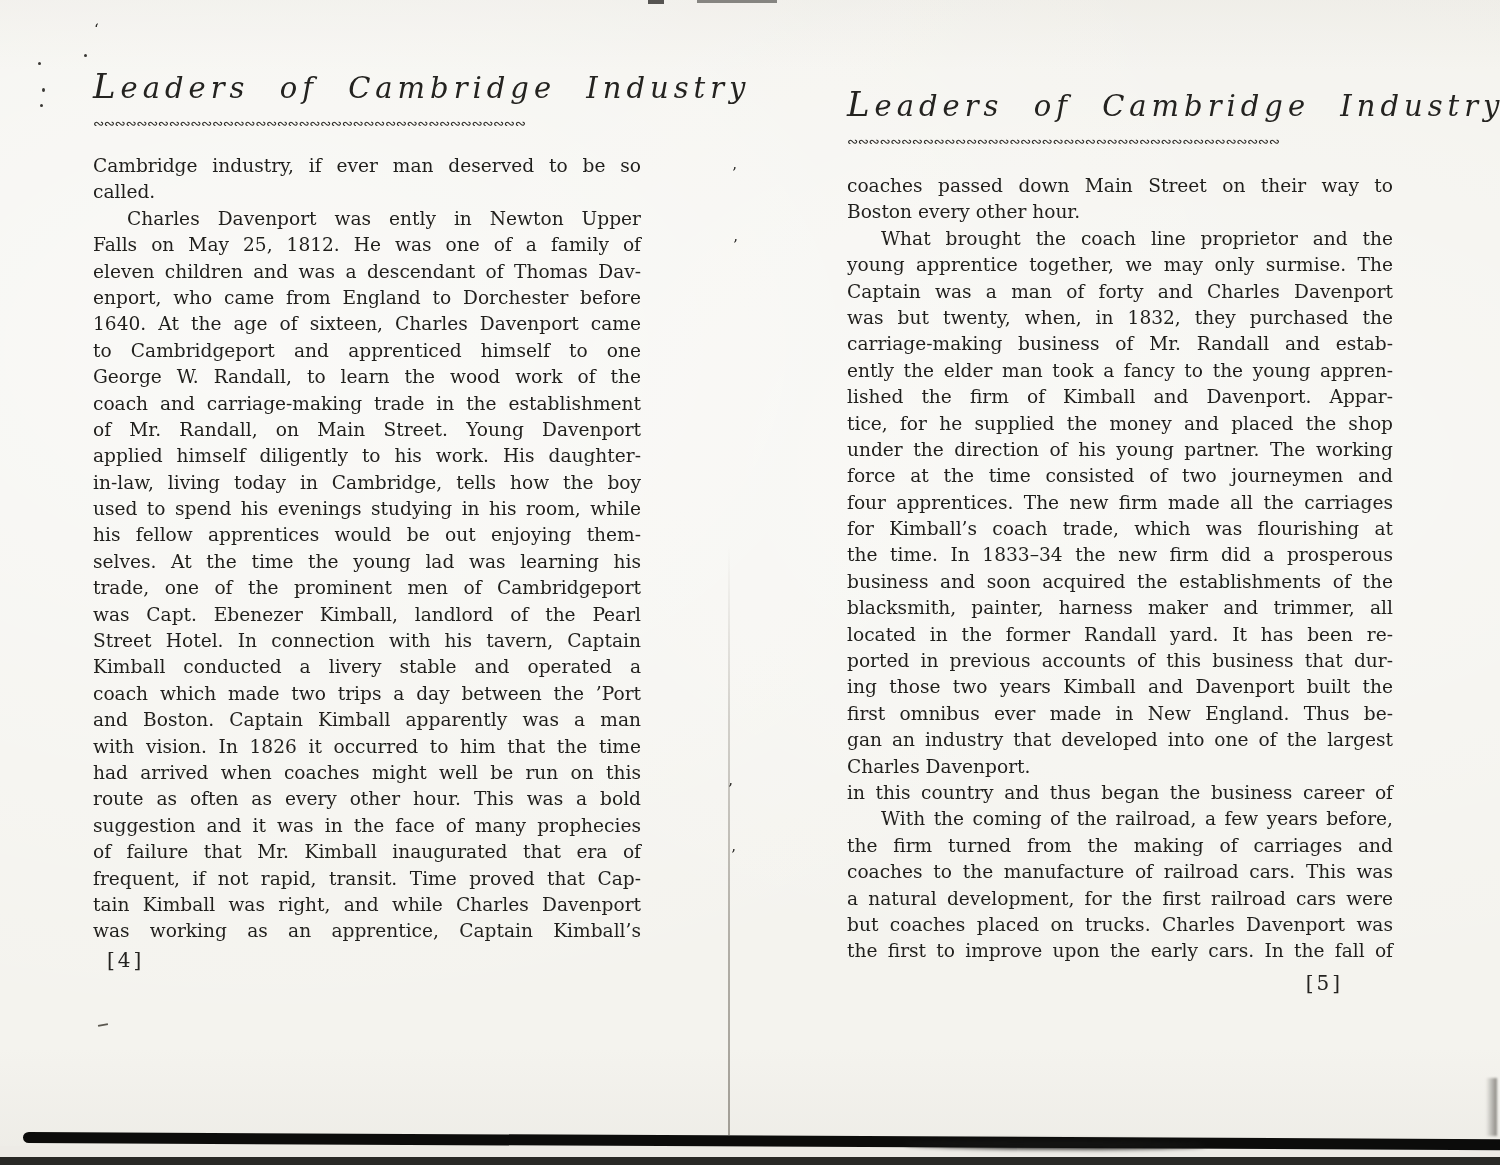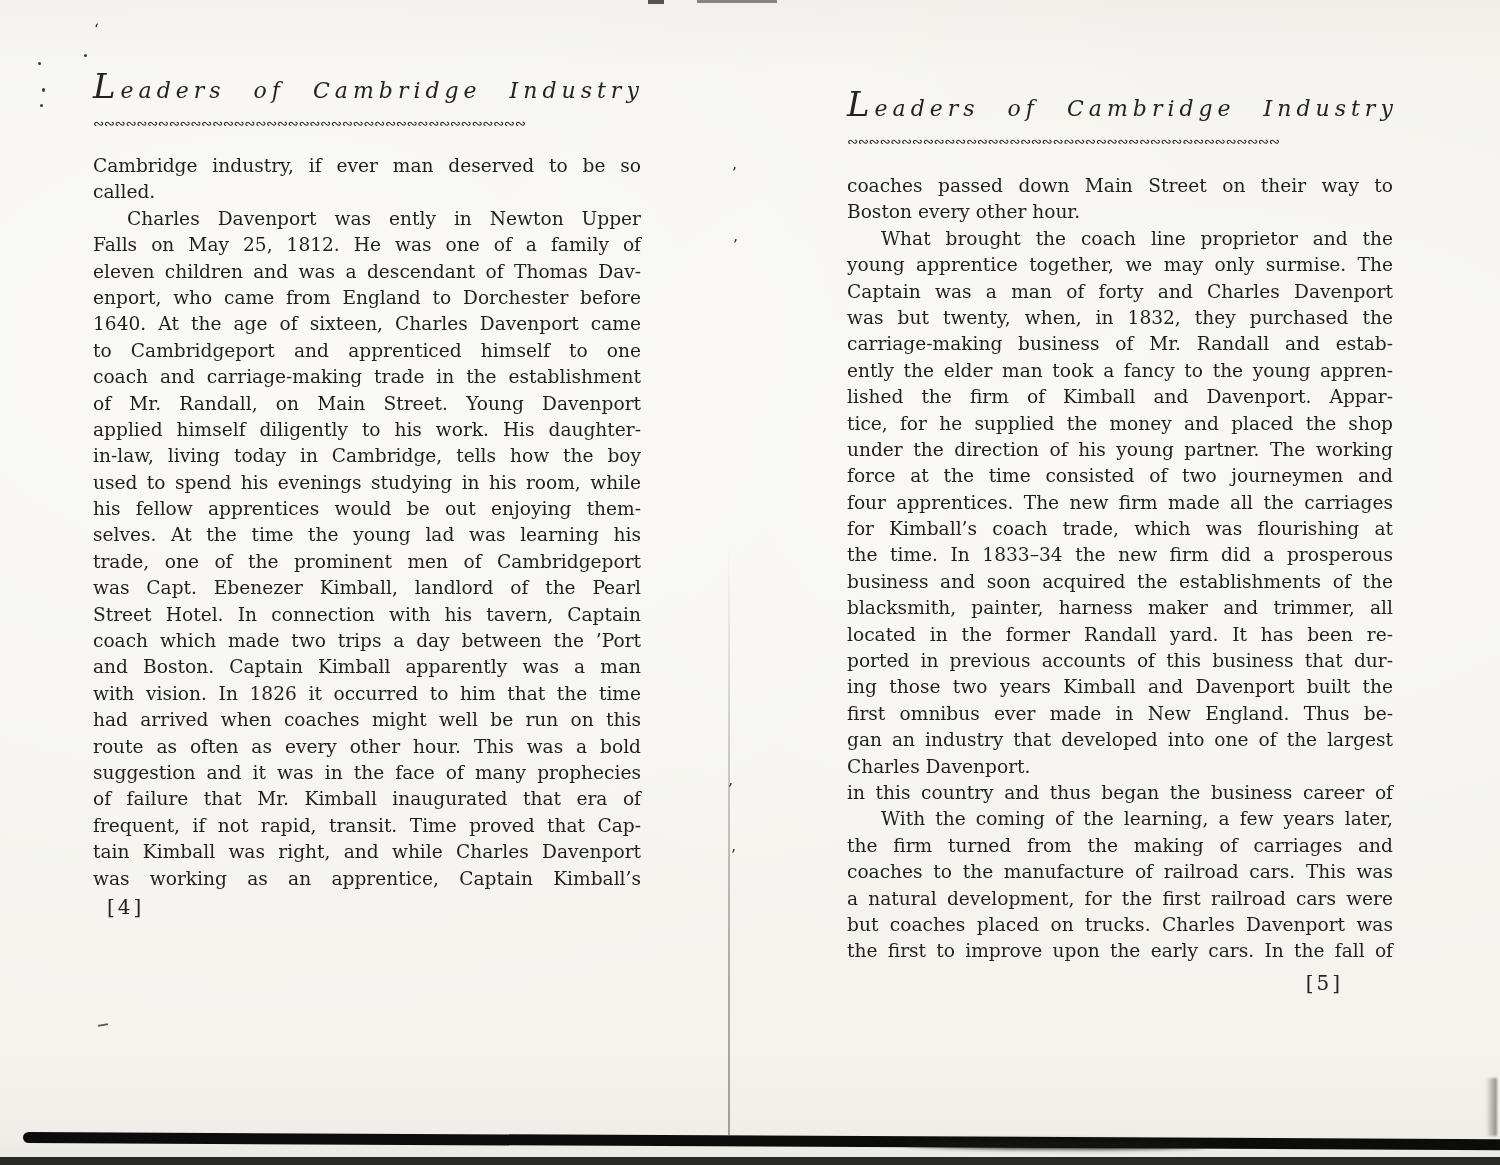--- a/index.html
+++ b/index.html
@@ -12,21 +12,21 @@
   .paper-tint{
     position:absolute;inset:0;
     background:
       radial-gradient(ellipse at 18% 30%, rgba(255,255,255,.55), rgba(255,255,255,0) 60%),
       radial-gradient(ellipse at 80% 40%, rgba(255,255,255,.4), rgba(255,255,255,0) 55%),
       linear-gradient(180deg, rgba(233,231,225,.5) 0%, rgba(244,243,238,0) 6%, rgba(244,243,238,0) 90%, rgba(230,228,222,.5) 100%);
   }
   .page-block{position:absolute;}
   .hdr{
     font-style:italic;
-    font-size:22px;
+    font-size:29px;
     letter-spacing:5px;
     word-spacing:16px;
     white-space:nowrap;
     color:#242320;
   }
   .hdr::first-letter{font-size:34px;}
   .orn{
     font-family:"DejaVu Sans","Liberation Sans",sans-serif;
     font-size:13.5px;
     letter-spacing:-0.5px;
@@ -91,30 +91,32 @@
   <div class="orn" style="margin-top:9px;width:548px;">∾∾∾∾∾∾∾∾∾∾∾∾∾∾∾∾∾∾∾∾∾∾∾∾∾∾∾∾∾∾∾∾∾∾∾∾∾∾∾∾</div>
   <div class="body-col" style="margin-top:22px;width:548px;">
       <div class="line">Cambridge industry, if ever man deserved to be so</div>
       <div class="line noju">called.</div>
       <div class="line indent">Charles Davenport was ently in Newton Upper</div>
       <div class="line">Falls on May 25, 1812.  He was one of a family of</div>
       <div class="line">eleven children and was a descendant of Thomas Dav-</div>
       <div class="line">enport, who came from England to Dorchester before</div>
       <div class="line">1640.  At the age of sixteen, Charles Davenport came</div>
       <div class="line">to Cambridgeport and apprenticed himself to one</div>
+      <div class="line">George W. Randall, to learn the wood work of the</div>
       <div class="line">coach and carriage-making trade in the establishment</div>
       <div class="line">of Mr. Randall, on Main Street.  Young Davenport</div>
       <div class="line">applied himself diligently to his work.  His daughter-</div>
       <div class="line">in-law, living today in Cambridge, tells how the boy</div>
       <div class="line">used to spend his evenings studying in his room, while</div>
       <div class="line">his fellow apprentices would be out enjoying them-</div>
       <div class="line">selves.  At the time the young lad was learning his</div>
       <div class="line">trade, one of the prominent men of Cambridgeport</div>
       <div class="line">was Capt. Ebenezer Kimball, landlord of the Pearl</div>
       <div class="line">Street Hotel.  In connection with his tavern, Captain</div>
+      <div class="line">Kimball conducted a livery stable and operated a</div>
       <div class="line">coach which made two trips a day between the ’Port</div>
       <div class="line">and Boston.  Captain Kimball apparently was a man</div>
       <div class="line">with vision.  In 1826 it occurred to him that the time</div>
       <div class="line">had arrived when coaches might well be run on this</div>
       <div class="line">route as often as every other hour.  This was a bold</div>
       <div class="line">suggestion and it was in the face of many prophecies</div>
       <div class="line">of failure that Mr. Kimball inaugurated that era of</div>
       <div class="line">frequent, if not rapid, transit.  Time proved that Cap-</div>
       <div class="line">tain Kimball was right, and while Charles Davenport</div>
       <div class="line">was working as an apprentice, Captain Kimball’s</div>
@@ -143,21 +145,21 @@
       <div class="line">the time.  In 1833–34 the new firm did a prosperous</div>
       <div class="line">business and soon acquired the establishments of the</div>
       <div class="line">blacksmith, painter, harness maker and trimmer, all</div>
       <div class="line">located in the former Randall yard.  It has been re-</div>
       <div class="line">ported in previous accounts of this business that dur-</div>
       <div class="line">ing those two years Kimball and Davenport built the</div>
       <div class="line">first omnibus ever made in New England.  Thus be-</div>
       <div class="line">gan an industry that developed into one of the largest</div>
       <div class="line noju">Charles Davenport.</div>
       <div class="line">in this country and thus began the business career of</div>
-      <div class="line indent">With the coming of the learning, a few years later,</div>
+      <div class="line indent">With the coming of the railroad, a few years before,</div>
       <div class="line">the firm turned from the making of carriages and</div>
       <div class="line">coaches to the manufacture of railroad cars.  This was</div>
       <div class="line">a natural development, for the first railroad cars were</div>
       <div class="line">but coaches placed on trucks.  Charles Davenport was</div>
       <div class="line">the first to improve upon the early cars.  In the fall of</div>
     </div>
   <div class="pagenum" style="margin-top:6px;text-align:right;padding-right:50px;">[5]</div>
 </div>
 
 <div class="gutter-line"></div>

